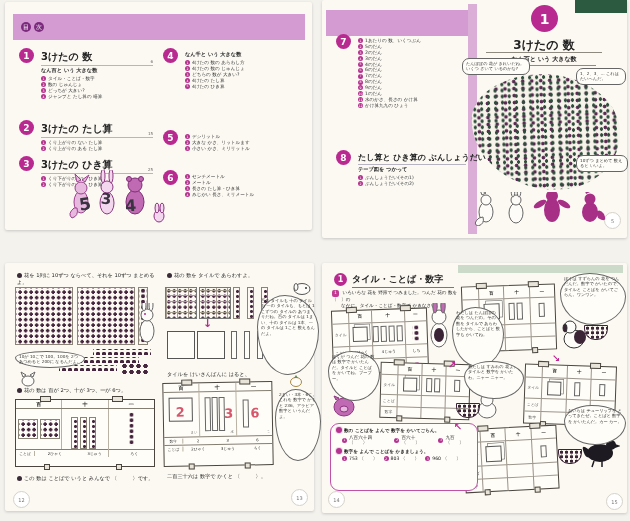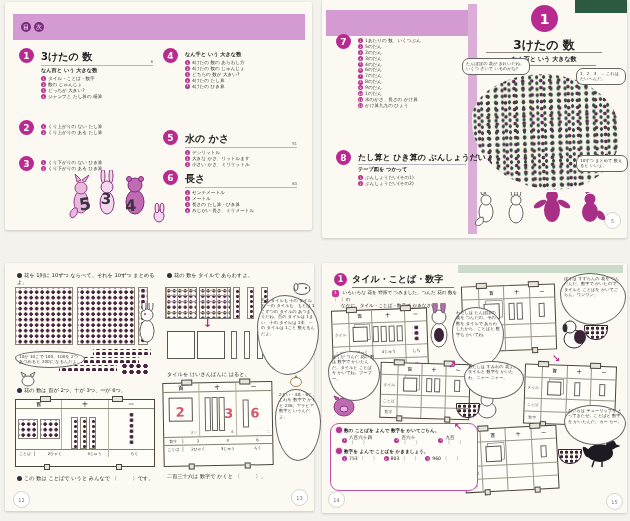--- a/index.html
+++ b/index.html
@@ -138,34 +138,42 @@
           </div>
           <div class="toc-item">
             <span class="num-bullet">4</span>
             <span>ジャンプと たし算の 暗算</span>
           </div>
         </div>
     </div>
 
     <div class="sec" style="left:36px;top:120px;width:112px;">
       <div class="secnum">2</div>
+      <div class="sectitle-row">
+        <span class="sectitle">3けたの たし算</span>
+        <span class="secpage">15</span>
+      </div>
       <div class="seclist">
           <div class="toc-item">
             <span class="num-bullet">1</span>
             <span>くり上がりの ない たし算</span>
           </div>
           <div class="toc-item">
             <span class="num-bullet">2</span>
             <span>くり上がりの ある たし算</span>
           </div>
         </div>
     </div>
 
     <div class="sec" style="left:36px;top:156px;width:112px;">
       <div class="secnum">3</div>
+      <div class="sectitle-row">
+        <span class="sectitle">3けたの ひき算</span>
+        <span class="secpage">25</span>
+      </div>
       <div class="seclist">
           <div class="toc-item">
             <span class="num-bullet">1</span>
             <span>くり下がりの ない ひき算</span>
           </div>
           <div class="toc-item">
             <span class="num-bullet">2</span>
             <span>くり下がりの ある ひき算</span>
           </div>
         </div>
@@ -223,46 +231,38 @@
           </div>
           <div class="toc-item">
             <span class="num-bullet">5</span>
             <span>4けたの ひき算</span>
           </div>
         </div>
     </div>
 
     <div class="sec" style="left:180px;top:130px;width:112px;">
       <div class="secnum">5</div>
-      <div class="sectitle-row">
-        <span class="sectitle">水の かさ</span>
-        <span class="secpage">51</span>
-      </div>
       <div class="seclist">
           <div class="toc-item">
             <span class="num-bullet">1</span>
             <span>デシリットル</span>
           </div>
           <div class="toc-item">
             <span class="num-bullet">2</span>
             <span>大きな かさ、リットルます</span>
           </div>
           <div class="toc-item">
             <span class="num-bullet">3</span>
             <span>小さい かさ、ミリリットル</span>
           </div>
         </div>
     </div>
 
     <div class="sec" style="left:180px;top:170px;width:112px;">
       <div class="secnum">6</div>
-      <div class="sectitle-row">
-        <span class="sectitle">長さ</span>
-        <span class="secpage">60</span>
-      </div>
       <div class="seclist">
           <div class="toc-item">
             <span class="num-bullet">1</span>
             <span>センチメートル</span>
           </div>
           <div class="toc-item">
             <span class="num-bullet">2</span>
             <span>メートル</span>
           </div>
           <div class="toc-item">

